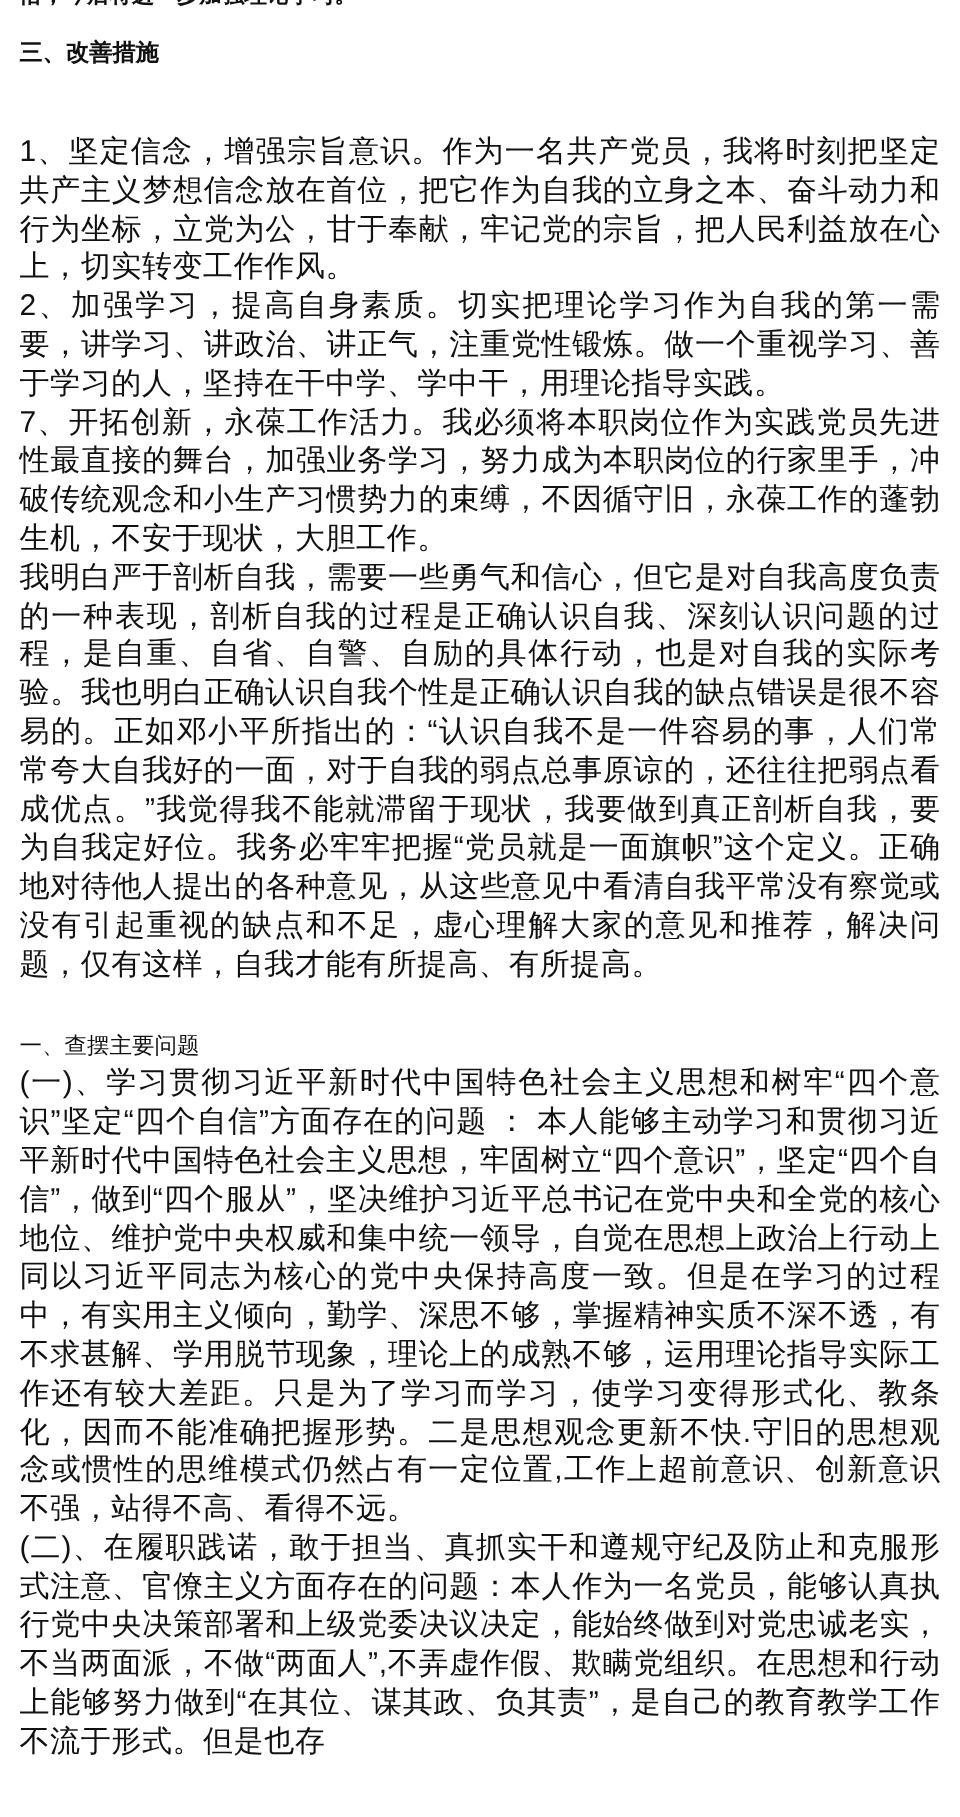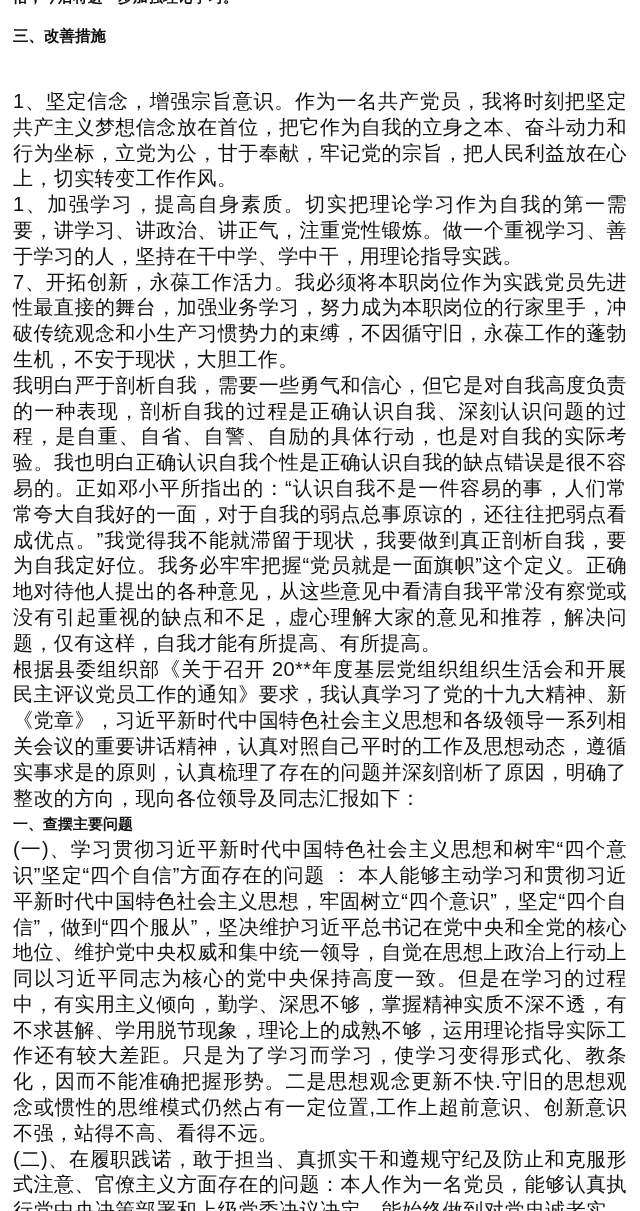--- a/index.html
+++ b/index.html
@@ -45,42 +45,42 @@
   }
   .para {
     font-size: 20px;
     line-height: 25.8px;
     text-align: justify;
     letter-spacing: 0.4px;
     word-break: break-all;
   }
   .h-inline {
     font-size: 15px;
-    font-weight: bold;
+    font-weight: normal;
     line-height: 25.8px;
+    margin-top: 28px;
   }
 </style>
 </head>
 <body>
 
 <div class="page">
 
   <div class="clipped-top">
     <span class="inner">悟，今后将进一步加强理论学习。</span>
   </div>
 
   <div class="h-section gap-after">三、改善措施</div>
 
   <div class="para">1、坚定信念，增强宗旨意识。作为一名共产党员，我将时刻把坚定共产主义梦想信念放在首位，把它作为自我的立身之本、奋斗动力和行为坐标，立党为公，甘于奉献，牢记党的宗旨，把人民利益放在心上，切实转变工作作风。</div>
-  <div class="para">1、加强学习，提高自身素质。切实把理论学习作为自我的第一需要，讲学习、讲政治、讲正气，注重党性锻炼。做一个重视学习、善于学习的人，坚持在干中学、学中干，用理论指导实践。</div>
+  <div class="para">2、加强学习，提高自身素质。切实把理论学习作为自我的第一需要，讲学习、讲政治、讲正气，注重党性锻炼。做一个重视学习、善于学习的人，坚持在干中学、学中干，用理论指导实践。</div>
   <div class="para">7、开拓创新，永葆工作活力。我必须将本职岗位作为实践党员先进性最直接的舞台，加强业务学习，努力成为本职岗位的行家里手，冲破传统观念和小生产习惯势力的束缚，不因循守旧，永葆工作的蓬勃生机，不安于现状，大胆工作。</div>
 
   <div class="para">我明白严于剖析自我，需要一些勇气和信心，但它是对自我高度负责的一种表现，剖析自我的过程是正确认识自我、深刻认识问题的过程，是自重、自省、自警、自励的具体行动，也是对自我的实际考验。我也明白正确认识自我个性是正确认识自我的缺点错误是很不容易的。正如邓小平所指出的：“认识自我不是一件容易的事，人们常常夸大自我好的一面，对于自我的弱点总事原谅的，还往往把弱点看成优点。”我觉得我不能就滞留于现状，我要做到真正剖析自我，要为自我定好位。我务必牢牢把握“党员就是一面旗帜”这个定义。正确地对待他人提出的各种意见，从这些意见中看清自我平常没有察觉或没有引起重视的缺点和不足，虚心理解大家的意见和推荐，解决问题，仅有这样，自我才能有所提高、有所提高。</div>
 
-  <div class="para">根据县委组织部《关于召开 20**年度基层党组织组织生活会和开展民主评议党员工作的通知》要求，我认真学习了党的十九大精神、新《党章》，习近平新时代中国特色社会主义思想和各级领导一系列相关会议的重要讲话精神，认真对照自己平时的工作及思想动态，遵循实事求是的原则，认真梳理了存在的问题并深刻剖析了原因，明确了整改的方向，现向各位领导及同志汇报如下：</div>
 
   <div class="h-inline">一、查摆主要问题</div>
 
 
   <div class="para">(一)、学习贯彻习近平新时代中国特色社会主义思想和树牢“四个意识”坚定“四个自信”方面存在的问题 ：  本人能够主动学习和贯彻习近平新时代中国特色社会主义思想，牢固树立“四个意识”，坚定“四个自信”，做到“四个服从”，坚决维护习近平总书记在党中央和全党的核心地位、维护党中央权威和集中统一领导，自觉在思想上政治上行动上同以习近平同志为核心的党中央保持高度一致。但是在学习的过程中，有实用主义倾向，勤学、深思不够，掌握精神实质不深不透，有不求甚解、学用脱节现象，理论上的成熟不够，运用理论指导实际工作还有较大差距。只是为了学习而学习，使学习变得形式化、教条化，因而不能准确把握形势。二是思想观念更新不快.守旧的思想观念或惯性的思维模式仍然占有一定位置,工作上超前意识、创新意识不强，站得不高、看得不远。</div>
 
   <div class="para">(二)、在履职践诺，敢于担当、真抓实干和遵规守纪及防止和克服形式注意、官僚主义方面存在的问题：本人作为一名党员，能够认真执行党中央决策部署和上级党委决议决定，能始终做到对党忠诚老实，不当两面派，不做“两面人”,不弄虚作假、欺瞒党组织。在思想和行动上能够努力做到“在其位、谋其政、负其责”，是自己的教育教学工作不流于形式。但是也存</div>
 
 </div>
 

